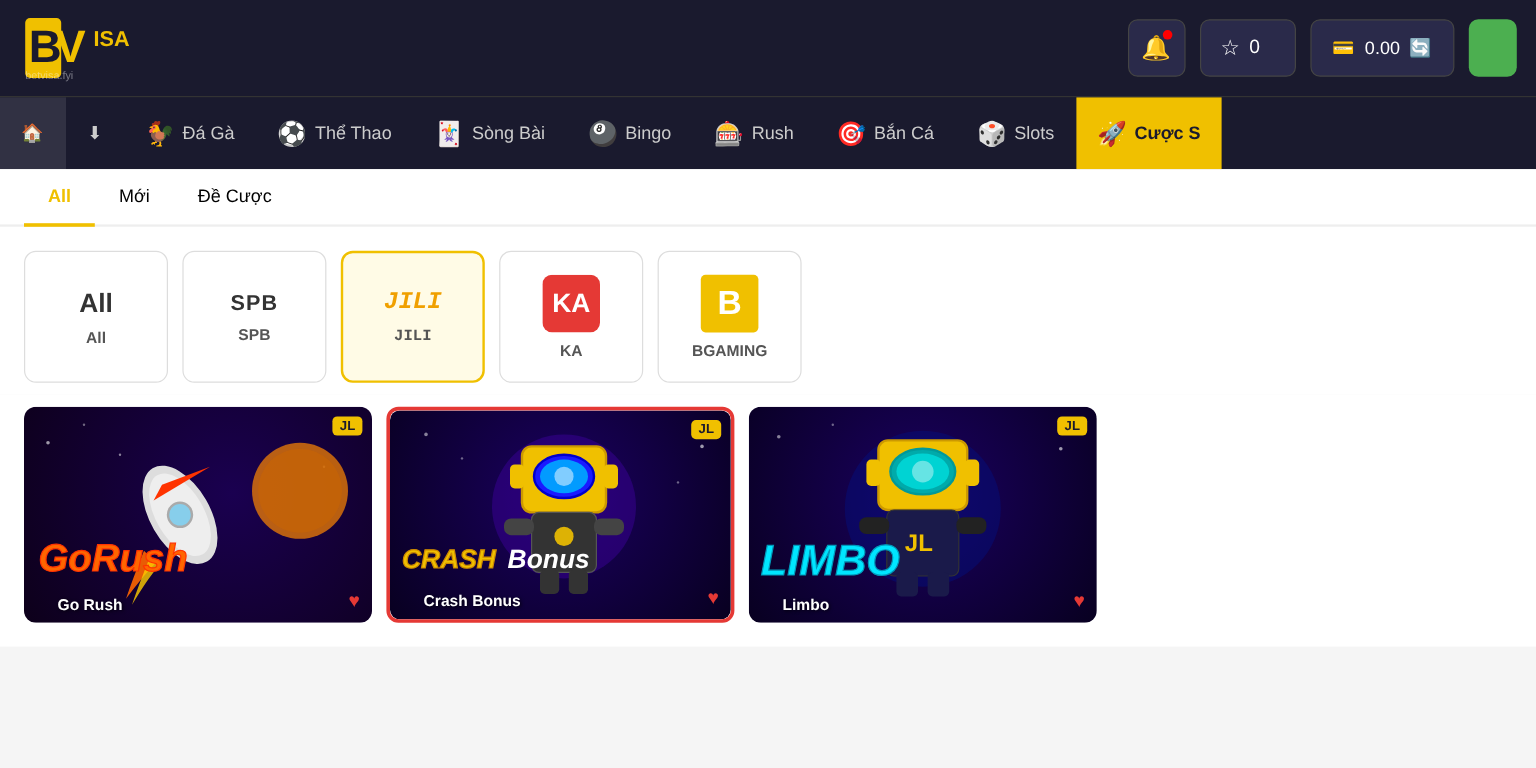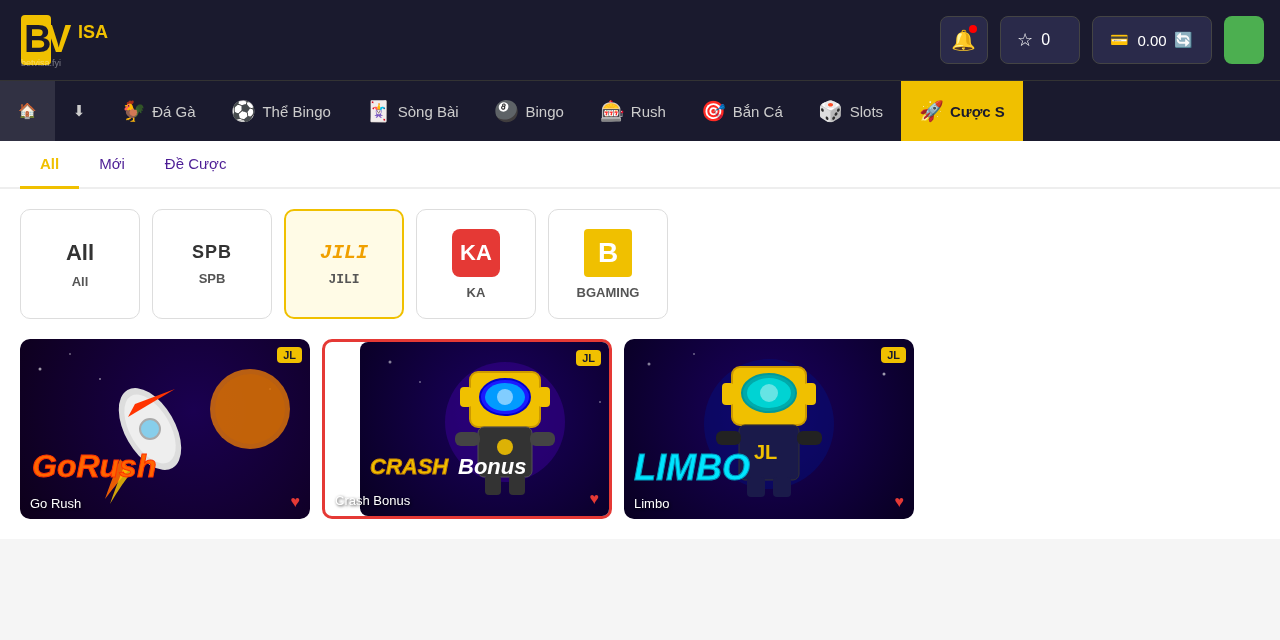--- a/index.html
+++ b/index.html
@@ -132,21 +132,21 @@
       border-bottom: 2px solid #eee;
       display: flex;
       align-items: center;
       padding: 0 20px;
       gap: 0;
     }
     .filter-tab {
       padding: 14px 20px;
       cursor: pointer;
       font-size: 15px;
-      color: #4c1d95;
+      color: #000000;
       border-bottom: 3px solid transparent;
       margin-bottom: -2px;
     }
     .filter-tab.active {
       color: #f0c000;
       border-bottom: 3px solid #f0c000;
       font-weight: bold;
     }
 
     
@@ -235,44 +235,43 @@
       border-radius: 8px;
       position: relative;
       overflow: hidden;
     }
     
     .gorush-bg {
       background: radial-gradient(circle at 60% 40%, #1a0050 0%, #0d001a 100%);
     }
     .crash-bg {
       background: radial-gradient(circle at 50% 40%, #1a0060 0%, #080020 100%);
-      margin-left: 35px;
     }
     .limbo-bg {
       background: radial-gradient(circle at 50% 40%, #1a0060 0%, #080020 100%);
     }
 
     .game-badge {
       position: absolute;
       top: 8px;
       right: 8px;
       background: #f0c000;
       color: #1a1a2e;
       font-size: 11px;
       font-weight: 900;
       padding: 2px 6px;
       border-radius: 4px;
     }
     .game-title {
       position: absolute;
       bottom: 8px;
-      left: 10px;
+      left: 28px;
       color: #fff;
       font-size: 13px;
-      font-weight: normal;
+      font-weight: bold;
       text-shadow: 1px 1px 3px rgba(0,0,0,0.8);
       text-align: right;
     }
     .game-heart {
       position: absolute;
       bottom: 8px;
       right: 10px;
       color: #e53935;
       font-size: 16px;
     }
@@ -326,21 +325,21 @@
   </div>
   <div class="nav-item">
     <span>⬇</span>
   </div>
   <div class="nav-item">
     <span style="font-size:20px;">🐓</span>
     <span>Đá Gà</span>
   </div>
   <div class="nav-item">
     <span style="font-size:20px;">⚽</span>
-    <span>Thể Bingo</span>
+    <span>Thể Thao</span>
   </div>
   <div class="nav-item">
     <span style="font-size:20px;">🃏</span>
     <span>Sòng Bài</span>
   </div>
   <div class="nav-item">
     <span style="font-size:20px;">🎱</span>
     <span>Bingo</span>
   </div>
   <div class="nav-item">

